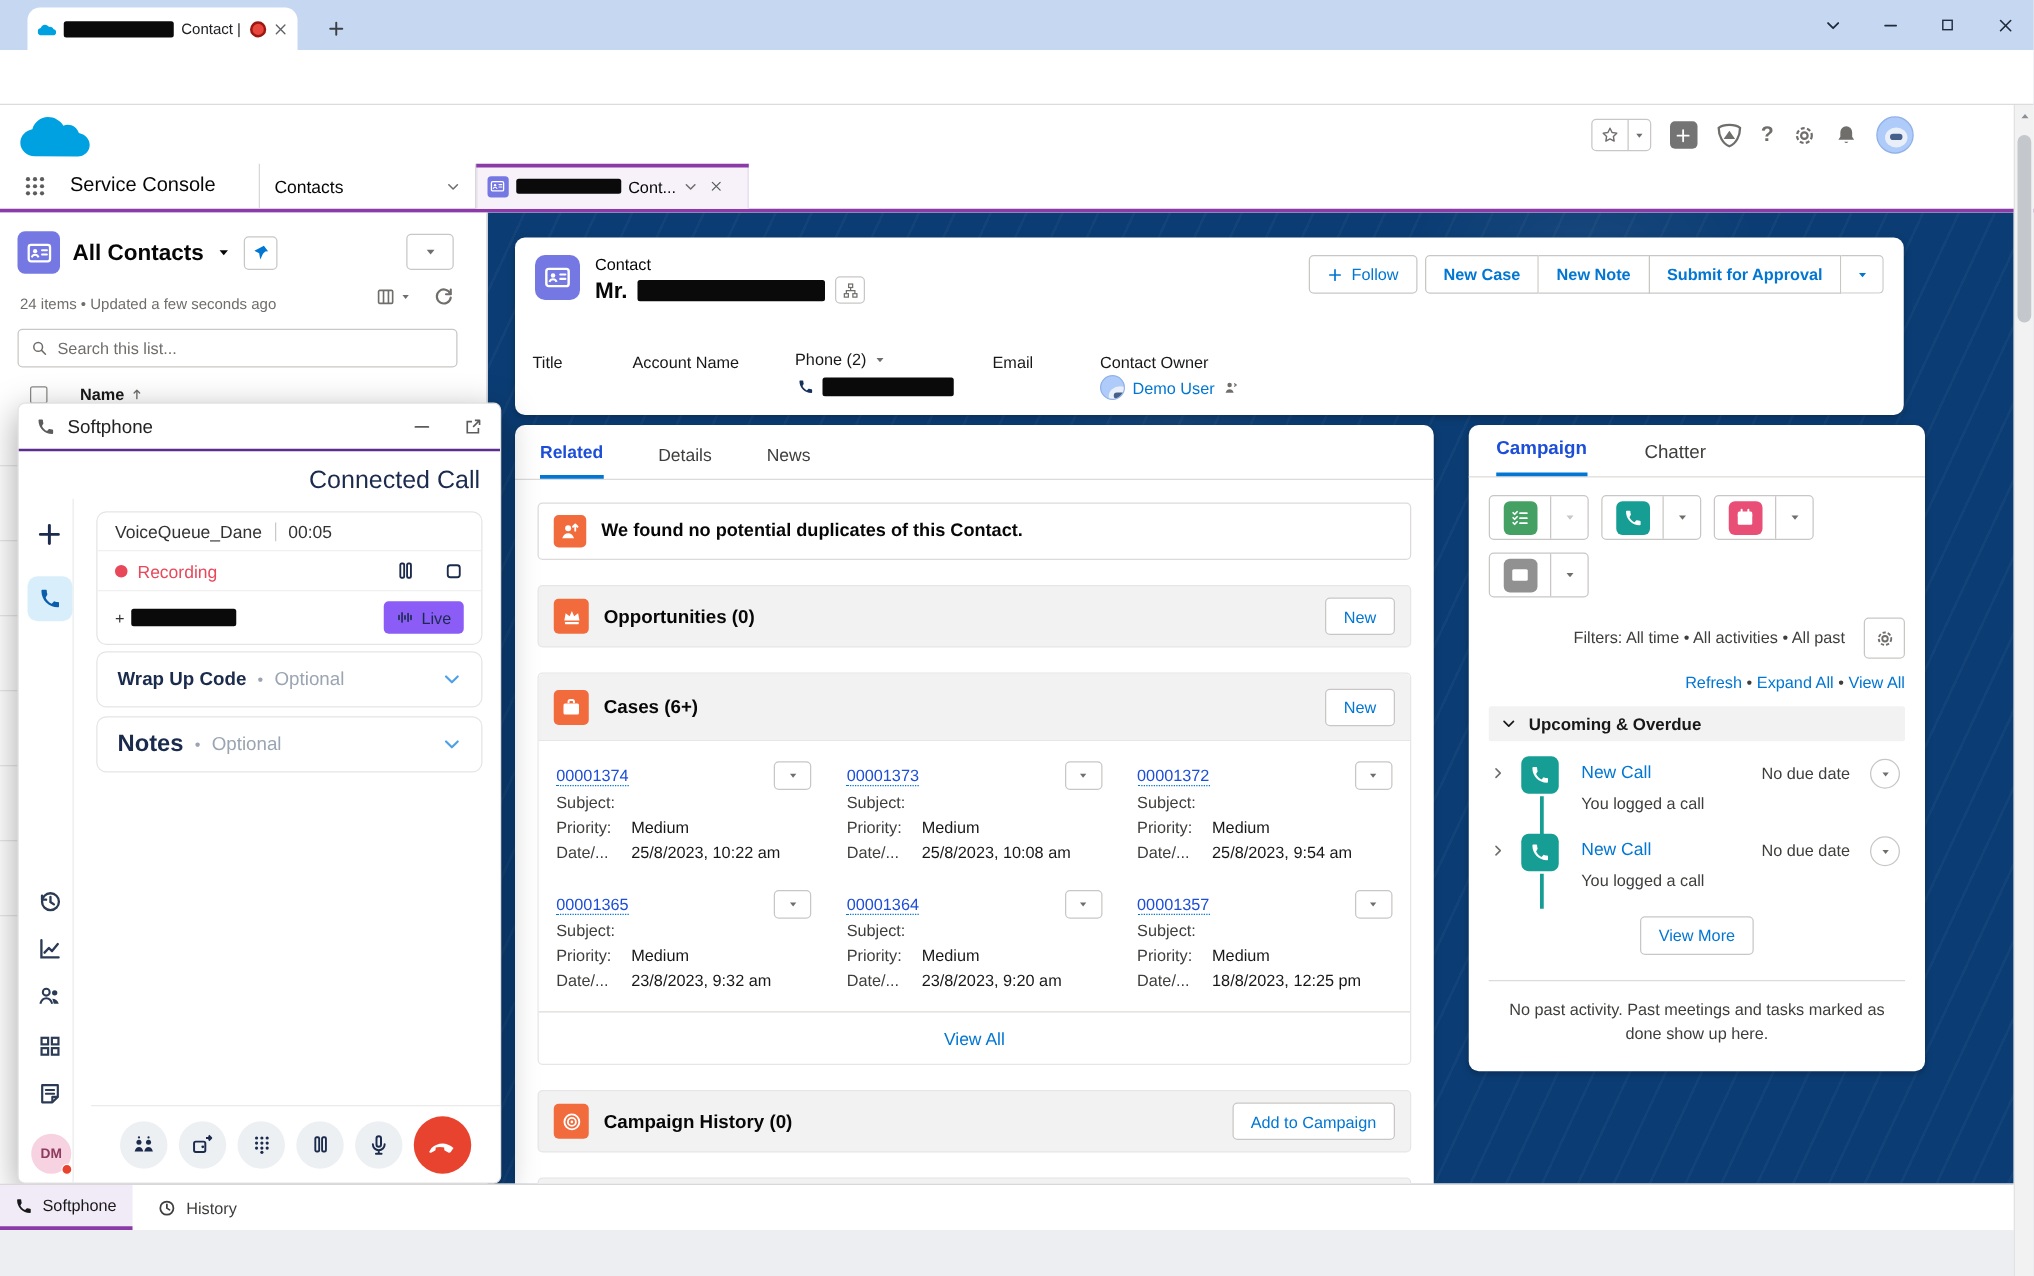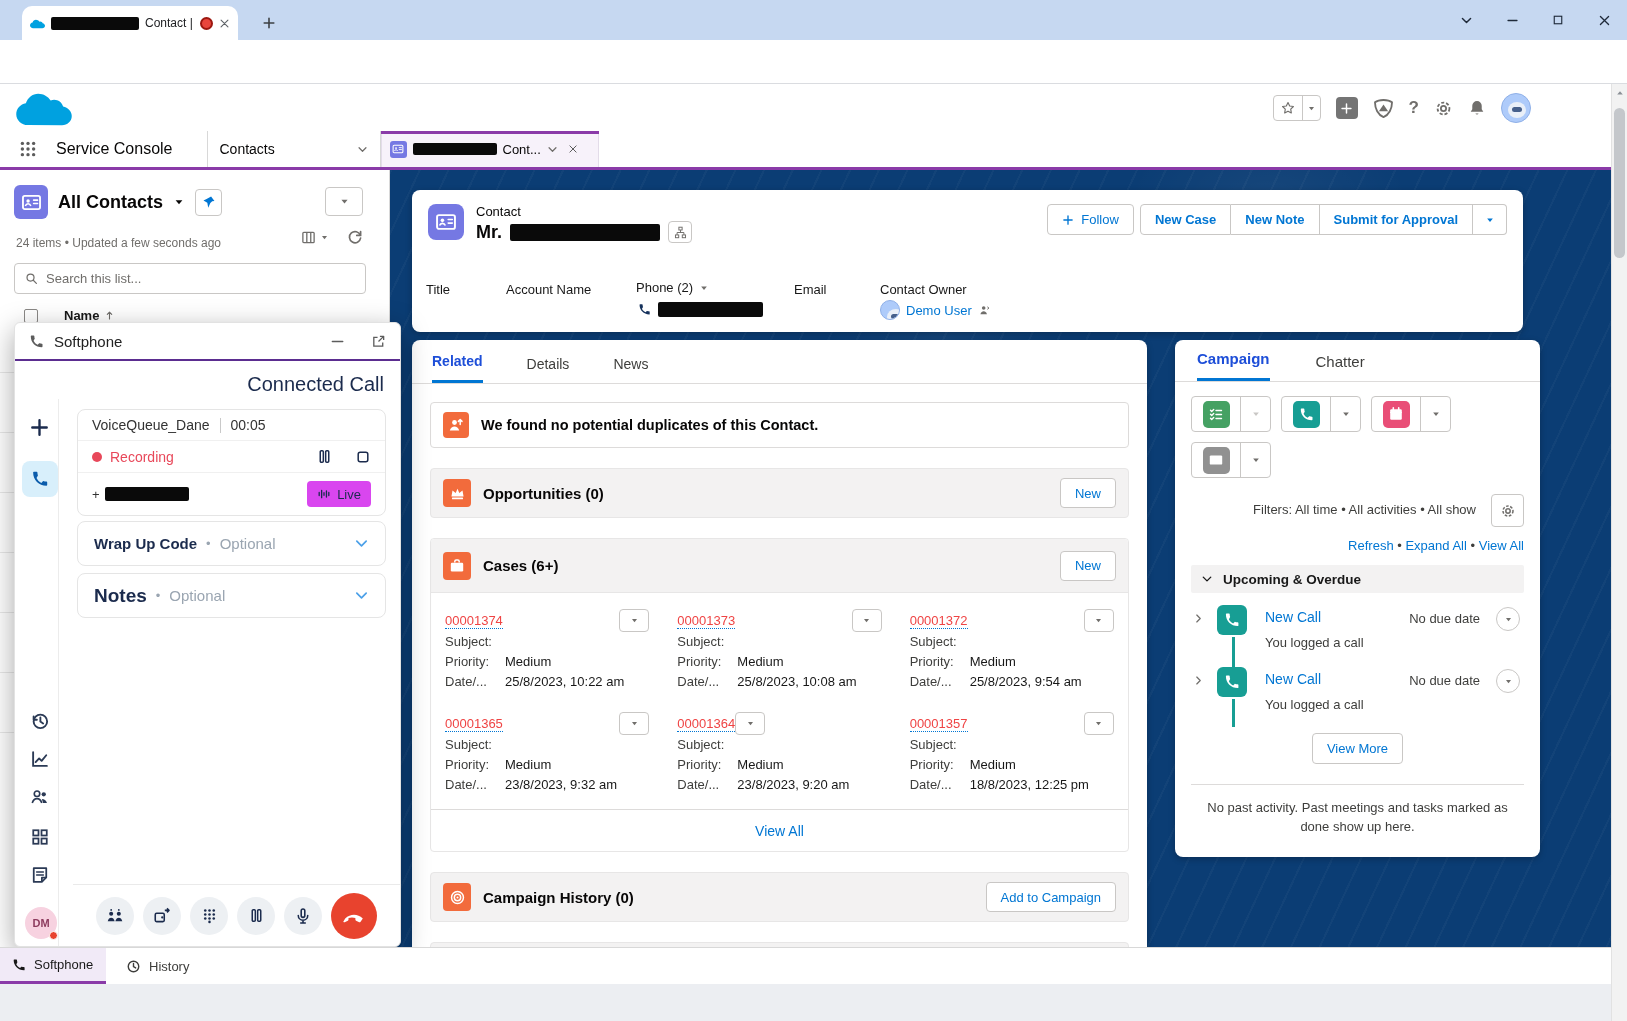--- a/index.html
+++ b/index.html
@@ -66,21 +66,21 @@
   .btn-group .sf-btn:first-child { border-radius:4px 0 0 4px; border-left-width:1px; }
   .btn-group .sf-btn:last-child { border-radius:0 4px 4px 0; }
   .field-label { font-size:13px; color:#181818; }
   .link { color:#0176d3; text-decoration:none; }
 
   .rel-tab { font-size:14px; color:#3e3e3c; padding-bottom:11px; }
   .rel-tab.active { color:#1d4ed8; font-weight:bold; border-bottom:3px solid #0176d3; }
   .section-bar { background:#f3f2f2; border:1px solid #e7e6e6; border-radius:4px; display:flex; align-items:center; padding:0 12px; gap:12px; }
   .sec-icon { border-radius:4px; display:flex; align-items:center; justify-content:center; }
   .sec-title { font-weight:bold; font-size:15px; color:#080707; }
-  .case-link { font-size:13px; color:#ef4444; border-bottom:1px dotted #0176d3; }
+  .case-link { font-size:13px; color:#1d4ed8; border-bottom:1px dotted #0176d3; }
   .kv { display:flex; font-size:13px; line-height:20px; }
   .kv .k { width:60px; color:#3e3e3c; flex:none; }
   .kv .v { color:#181818; }
   .caret-btn { width:30px; height:23px; border:1px solid #c9c7c5; border-radius:4px; background:#fff; display:flex; align-items:center; justify-content:center; color:#706e6b; }
 
   .split-btn { display:inline-flex; border:1px solid #c9c7c5; border-radius:4px; height:36px; background:#fff; }
   .split-btn .icon-cell { width:48px; display:flex; align-items:center; justify-content:center; }
   .split-btn .caret-cell { width:30px; border-left:1px solid #c9c7c5; display:flex; align-items:center; justify-content:center; color:#706e6b; }
   .act-icon { width:27px; height:27px; border-radius:5px; display:flex; align-items:center; justify-content:center; }
 
@@ -783,21 +783,21 @@
                   <span class="k">Priority:</span>
                   <span class="v">Medium</span>
                 </div>
               <div class="kv">
                   <span class="k">Date/...</span>
                   <span class="v">23/8/2023, 9:32 am</span>
                 </div>
             </div>
 
             <div style="padding:10px 14px">
-              <div class="flex" style="justify-content:flex-start">
+              <div class="flex" style="justify-content:space-between">
                 <span class="case-link">00001364</span>
                 <span class="caret-btn">
                     <svg class="ic" width="9" height="9">
                       <use href="#s-caret"></use>
                     </svg>
                   </span>
               </div>
               <div class="kv">
                   <span class="k">Subject:</span>
                   <span class="v"></span>
@@ -917,21 +917,21 @@
                 </span>
               </span>
             <span class="caret-cell">
                 <svg class="ic" width="10" height="10">
                   <use href="#s-caret"></use>
                 </svg>
               </span>
           </span>
         </div>
         <div style="position:relative;margin-top:16px;height:34px">
-          <span class="abs" style="right:48px;top:8px;font-size:13px;color:#3e3e3c">Filters: All time • All activities • All show</span>
+          <span class="abs" style="right:48px;top:8px;font-size:13px;color:#3e3e3c">Filters: All time • All activities • All past</span>
           <span class="chip-btn abs" style="right:0;top:0;width:33px;height:33px">
             <svg class="ic" width="16" height="16" style="color:#706e6b">
                 <use href="#s-gear"></use>
               </svg>
           </span>
         </div>
         <div style="text-align:right;font-size:13px;margin-top:10px">
           <span class="link">Refresh</span>
           <span style="color:#3e3e3c">•</span>
           <span class="link">Expand All</span>
@@ -1055,21 +1055,21 @@
               <use href="#s-pause"></use>
             </svg>
           <svg class="ic navy" width="16" height="16">
               <use href="#s-stop"></use>
             </svg>
         </div>
         <div class="sp-row" style="height:42px;gap:5px">
           <span style="font-size:13px;color:#333">+</span>
           <span class="redact" style="width:84px;height:14px"></span>
           <span style="flex:1"></span>
-          <span class="flex" style="height:26px;background:#d946ef;border-radius:4px;padding:0 10px;gap:6px">
+          <span class="flex" style="height:26px;background:#8b5cf6;border-radius:4px;padding:0 10px;gap:6px">
             <svg class="ic navy" width="14" height="14">
                 <use href="#s-wave"></use>
               </svg>
             <span class="navy" style="font-size:13px">Live</span>
           </span>
         </div>
       </div>
 
       <div class="sp-card flex" style="top:198px;height:45px;padding:0 16px">
         <span class="navy" style="font-size:15px;font-weight:bold">Wrap Up Code</span>

